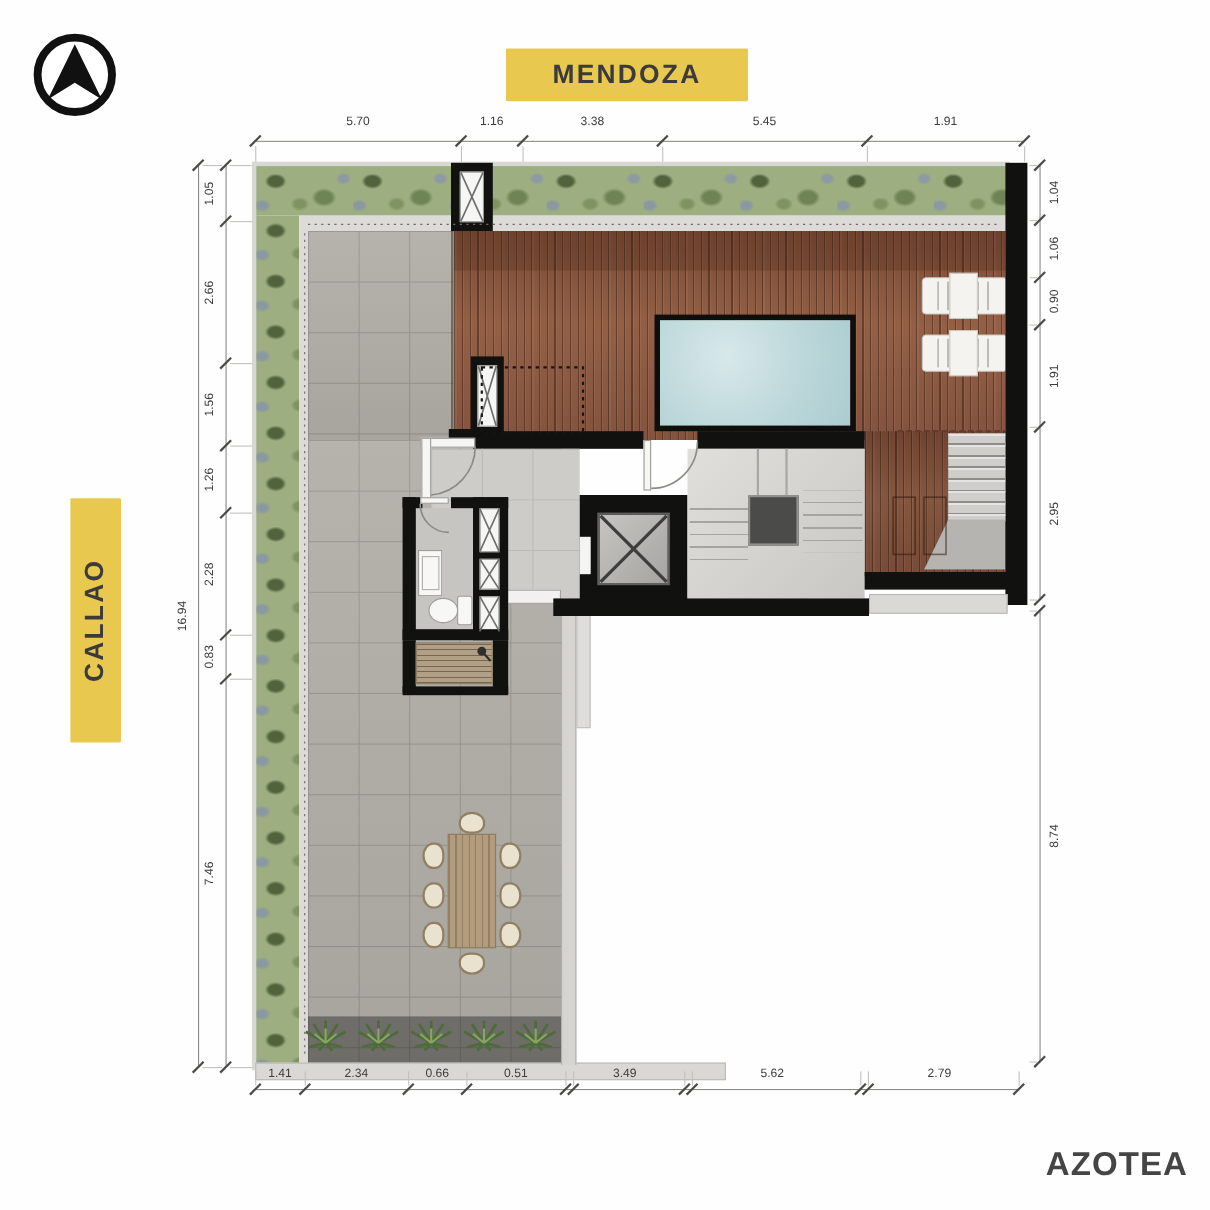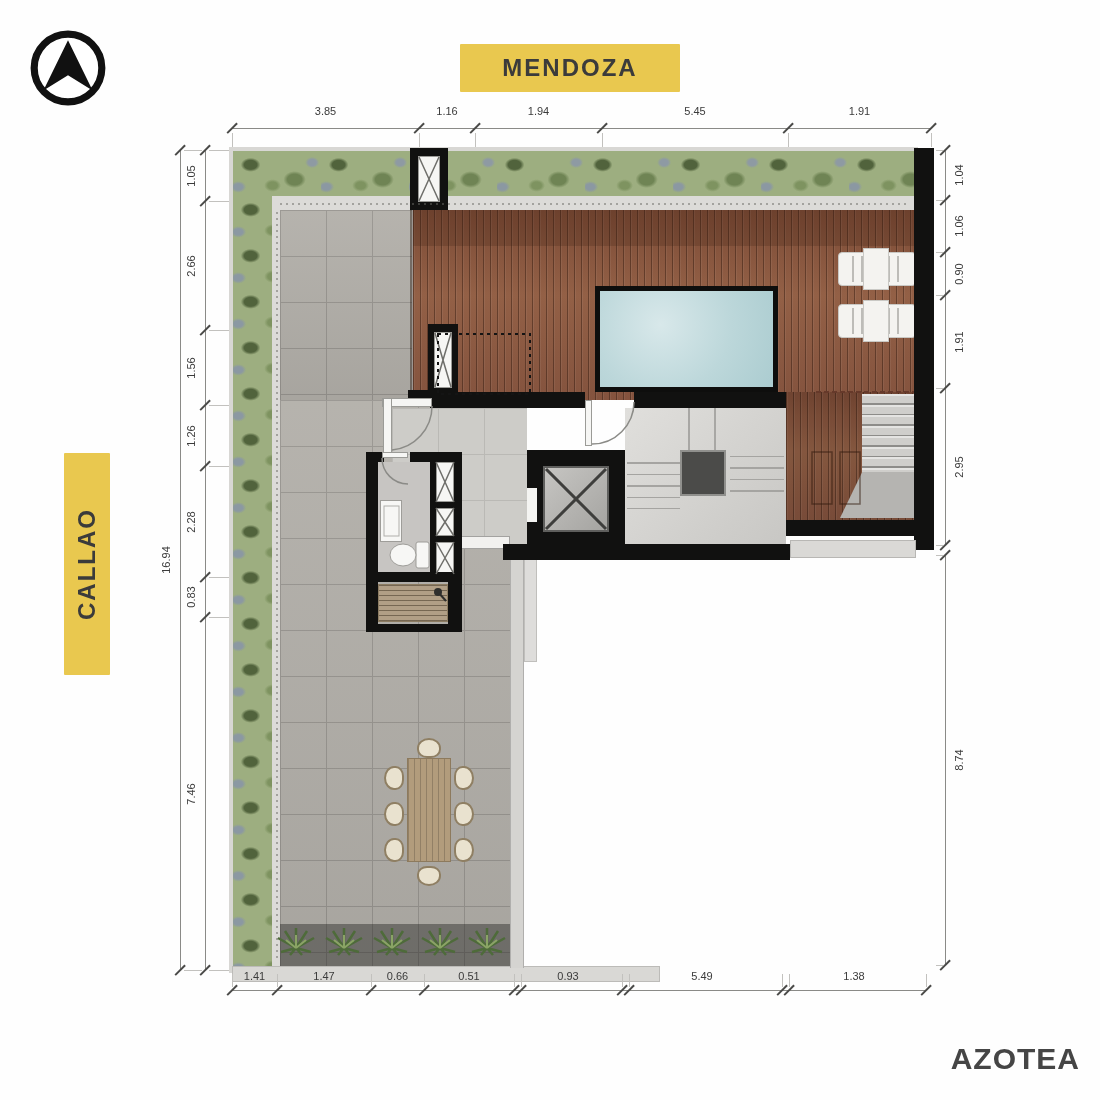--- a/index.html
+++ b/index.html
@@ -203,23 +203,23 @@
     <div class="dim-tick" style="left: 419px; top: 128px;"></div>
     <div class="dim-stub" style="left: 419px; top: 133px; width: 1px; height: 14px;"></div>
     <div class="dim-tick" style="left: 475px; top: 128px;"></div>
     <div class="dim-stub" style="left: 475px; top: 133px; width: 1px; height: 14px;"></div>
     <div class="dim-tick" style="left: 602px; top: 128px;"></div>
     <div class="dim-stub" style="left: 602px; top: 133px; width: 1px; height: 14px;"></div>
     <div class="dim-tick" style="left: 788px; top: 128px;"></div>
     <div class="dim-stub" style="left: 788px; top: 133px; width: 1px; height: 14px;"></div>
     <div class="dim-tick" style="left: 931px; top: 128px;"></div>
     <div class="dim-stub" style="left: 931px; top: 133px; width: 1px; height: 14px;"></div>
-    <div class="dim-label" style="left: 325.5px; top: 111px;">3.85</div>
+    <div class="dim-label" style="left: 325.5px; top: 111px;">5.70</div>
     <div class="dim-label" style="left: 447px; top: 111px;">1.16</div>
-    <div class="dim-label" style="left: 538.5px; top: 111px;">1.94</div>
+    <div class="dim-label" style="left: 538.5px; top: 111px;">3.38</div>
     <div class="dim-label" style="left: 695px; top: 111px;">5.45</div>
     <div class="dim-label" style="left: 859.5px; top: 111px;">1.91</div>
     <div class="dim-line" style="left: 232px; top: 990px; width: 694px; height: 1px;"></div>
     <div class="dim-tick" style="left: 232px; top: 990px;"></div>
     <div class="dim-stub" style="left: 232px; top: 974px; width: 1px; height: 13px;"></div>
     <div class="dim-tick" style="left: 277px; top: 990px;"></div>
     <div class="dim-stub" style="left: 277px; top: 974px; width: 1px; height: 13px;"></div>
     <div class="dim-tick" style="left: 371px; top: 990px;"></div>
     <div class="dim-stub" style="left: 371px; top: 974px; width: 1px; height: 13px;"></div>
     <div class="dim-tick" style="left: 424px; top: 990px;"></div>
@@ -232,26 +232,26 @@
     <div class="dim-stub" style="left: 782px; top: 974px; width: 1px; height: 13px;"></div>
     <div class="dim-tick" style="left: 926px; top: 990px;"></div>
     <div class="dim-stub" style="left: 926px; top: 974px; width: 1px; height: 13px;"></div>
     <div class="dim-tick" style="left: 521px; top: 990px;"></div>
     <div class="dim-stub" style="left: 521px; top: 974px; width: 1px; height: 13px;"></div>
     <div class="dim-tick" style="left: 629px; top: 990px;"></div>
     <div class="dim-stub" style="left: 629px; top: 974px; width: 1px; height: 13px;"></div>
     <div class="dim-tick" style="left: 789px; top: 990px;"></div>
     <div class="dim-stub" style="left: 789px; top: 974px; width: 1px; height: 13px;"></div>
     <div class="dim-label" style="left: 254.5px; top: 976px;">1.41</div>
-    <div class="dim-label" style="left: 324px; top: 976px;">1.47</div>
+    <div class="dim-label" style="left: 324px; top: 976px;">2.34</div>
     <div class="dim-label" style="left: 397.5px; top: 976px;">0.66</div>
     <div class="dim-label" style="left: 469px; top: 976px;">0.51</div>
-    <div class="dim-label" style="left: 568px; top: 976px;">0.93</div>
-    <div class="dim-label" style="left: 702px; top: 976px;">5.49</div>
-    <div class="dim-label" style="left: 854px; top: 976px;">1.38</div>
+    <div class="dim-label" style="left: 568px; top: 976px;">3.49</div>
+    <div class="dim-label" style="left: 702px; top: 976px;">5.62</div>
+    <div class="dim-label" style="left: 854px; top: 976px;">2.79</div>
     <div class="dim-line" style="left: 205px; top: 150px; width: 1px; height: 820px;"></div>
     <div class="dim-tick" style="left: 205px; top: 150px;"></div>
     <div class="dim-stub" style="left: 209px; top: 150px; width: 20px; height: 1px;"></div>
     <div class="dim-tick" style="left: 205px; top: 201px;"></div>
     <div class="dim-stub" style="left: 209px; top: 201px; width: 20px; height: 1px;"></div>
     <div class="dim-tick" style="left: 205px; top: 330px;"></div>
     <div class="dim-stub" style="left: 209px; top: 330px; width: 20px; height: 1px;"></div>
     <div class="dim-tick" style="left: 205px; top: 405px;"></div>
     <div class="dim-stub" style="left: 209px; top: 405px; width: 20px; height: 1px;"></div>
     <div class="dim-tick" style="left: 205px; top: 466px;"></div>

